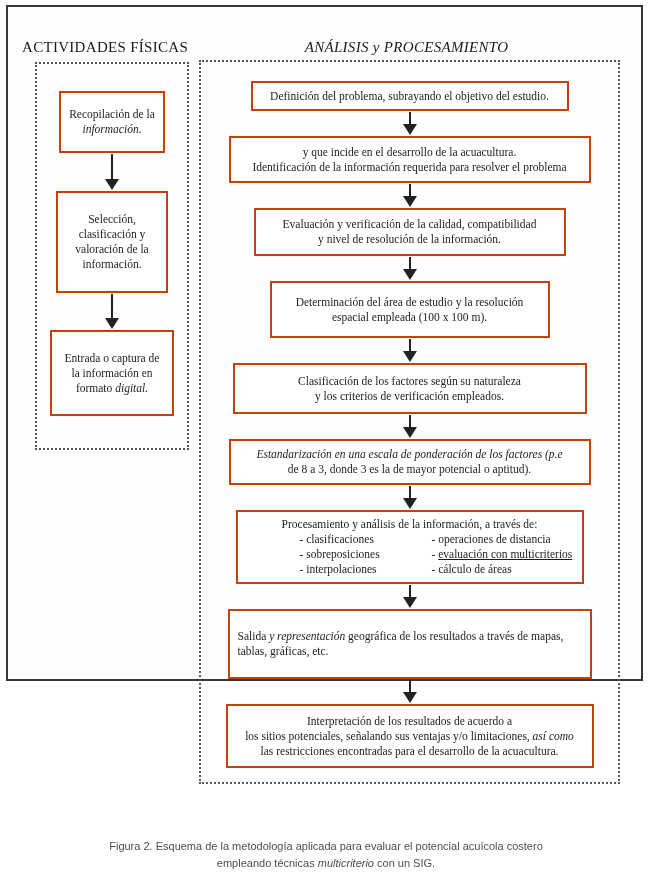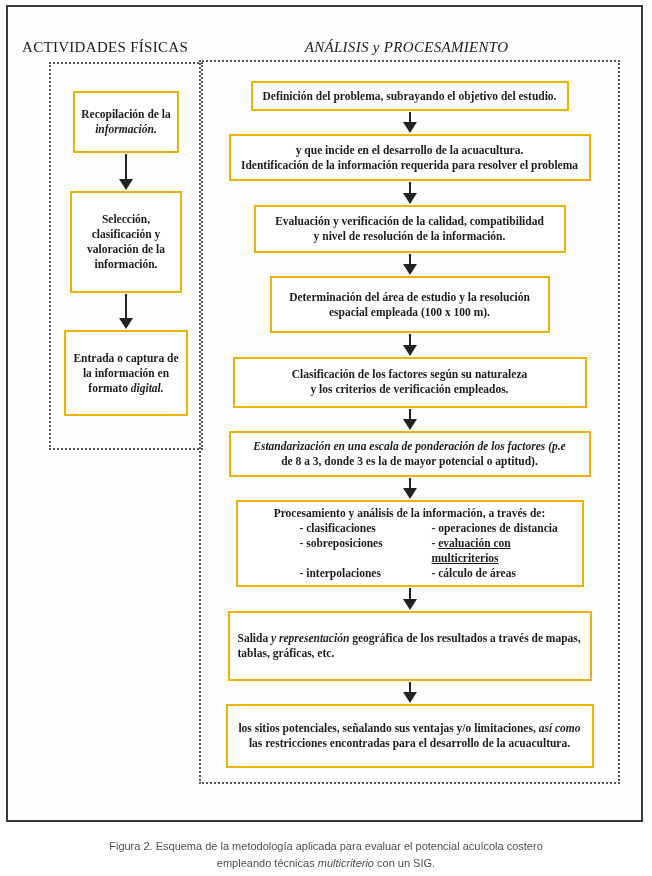--- a/index.html
+++ b/index.html
@@ -4,41 +4,41 @@
 <style>
   html,body{margin:0;padding:0;}
   body{
     width:652px;height:876px;position:relative;
     background:#ffffff;
     font-family:"Liberation Serif", serif;
     color:#1f1f1f;
     overflow:hidden;
   }
   .outer-frame{
-    position:absolute;left:6px;top:5px;width:637px;height:817px;
+    position:absolute;left:6px;top:5px;width:637px;height:676px;
     border:2px solid #383838;box-sizing:border-box;background:#fefefe;
   }
   .panel-title{
     position:absolute;top:32px;text-align:center;
     font-size:15px;letter-spacing:.3px;color:#1a1a1a;white-space:nowrap;
   }
   .panel-title.left{left:14px;width:166px;}
   .panel-title.right{left:191px;width:415px;font-style:italic;}
   .dotted-panel{
     position:absolute;border:2px dotted #555;box-sizing:border-box;
     display:flex;flex-direction:column;align-items:center;
   }
-  .dotted-panel.left{left:41px;top:55px;width:154px;height:388px;padding:27px 0 32px;align-items:center;}
+  .dotted-panel.left{left:27px;top:55px;width:154px;height:388px;padding:27px 0 32px;align-items:center;}
   .dotted-panel.right{left:191px;top:53px;width:421px;height:724px;padding:19px 0 14px;}
   .flow-box{
-    border:2px solid #eab308;background:#fff;box-sizing:border-box;
+    border:2px solid #c2410c;background:#fff;box-sizing:border-box;
     font-size:11.5px;line-height:15px;color:#1c1c1c;
     text-align:center;
     display:flex;flex-direction:column;justify-content:center;
-    padding:4px 4px;flex:0 0 auto;font-weight:bold;
+    padding:4px 4px;flex:0 0 auto;
   }
   .flow-box .box-line{width:100%;}
   .flow-box .cols-row{
     display:flex;width:100%;box-sizing:border-box;
     padding-left:58px;text-align:left;
   }
   .flow-box .col-l{width:132px;flex:0 0 auto;}
   .flow-box .col-r{flex:1 1 auto;}
   .flow-arrow{
     flex:1 1 auto;min-height:20px;
@@ -161,20 +161,21 @@
       </div>
       <div class="flow-box" style="width: 364px; min-height: 52px; text-align: left; padding: 18px 8px;">
         <div class="box-line"><span>Salida </span><span class="seg-i">y representación</span><span> geográfica de los resultados a través de mapas,</span></div>
         <div class="box-line"><span>tablas, gráficas, etc.</span></div>
       </div>
       <div class="flow-arrow">
         <div class="arrow-stem"></div>
         <div class="arrow-head"></div>
       </div>
       <div class="flow-box" style="width: 368px; min-height: 64px;">
+        <div class="box-line"><span>Interpretación de los resultados de acuerdo a</span></div>
         <div class="box-line"><span>los sitios potenciales, señalando sus ventajas y/o limitaciones, </span><span class="seg-i">así como</span></div>
         <div class="box-line"><span>las restricciones encontradas para el desarrollo de la acuacultura.</span></div>
       </div>
     </div>
 </div>
 
 <div class="caption" id="figure-caption">
     <div><span>Figura 2. Esquema de la metodología aplicada para evaluar el potencial acuícola costero</span></div>
     <div><span>empleando técnicas </span><span class="seg-i">multicriterio</span><span> con un SIG.</span></div>
   </div>

